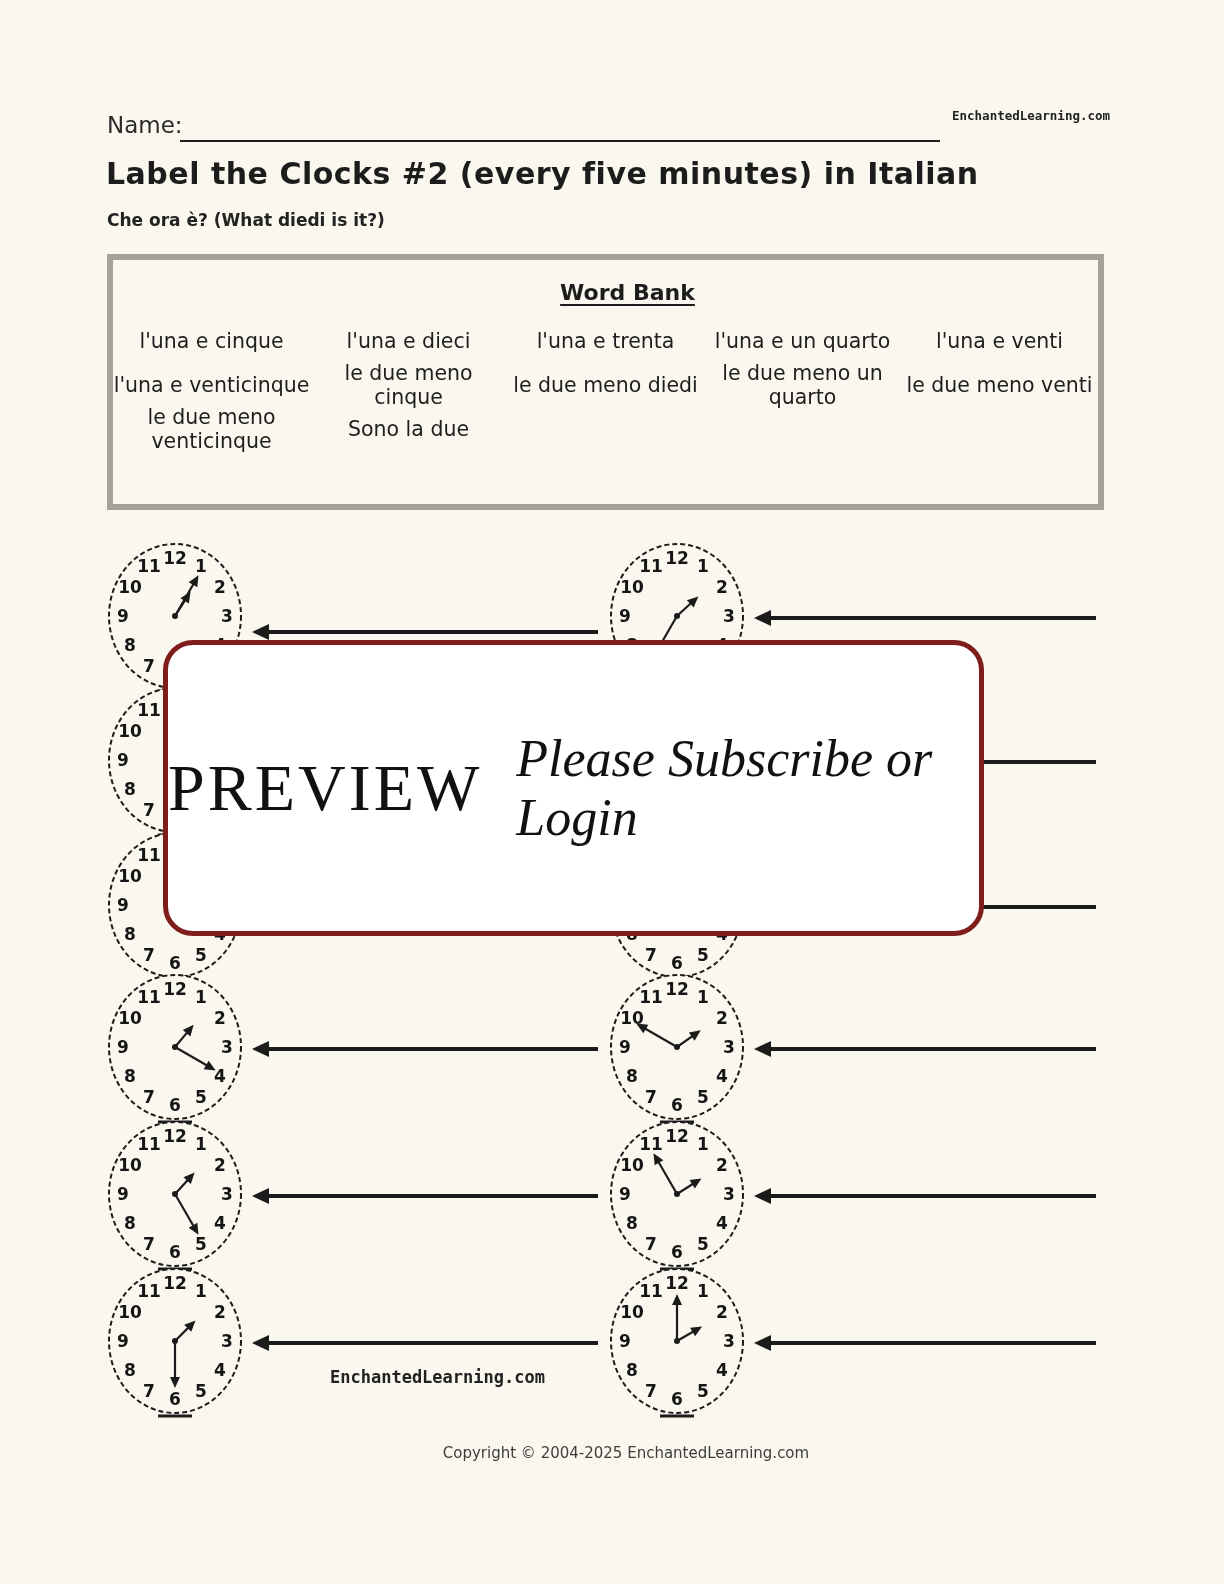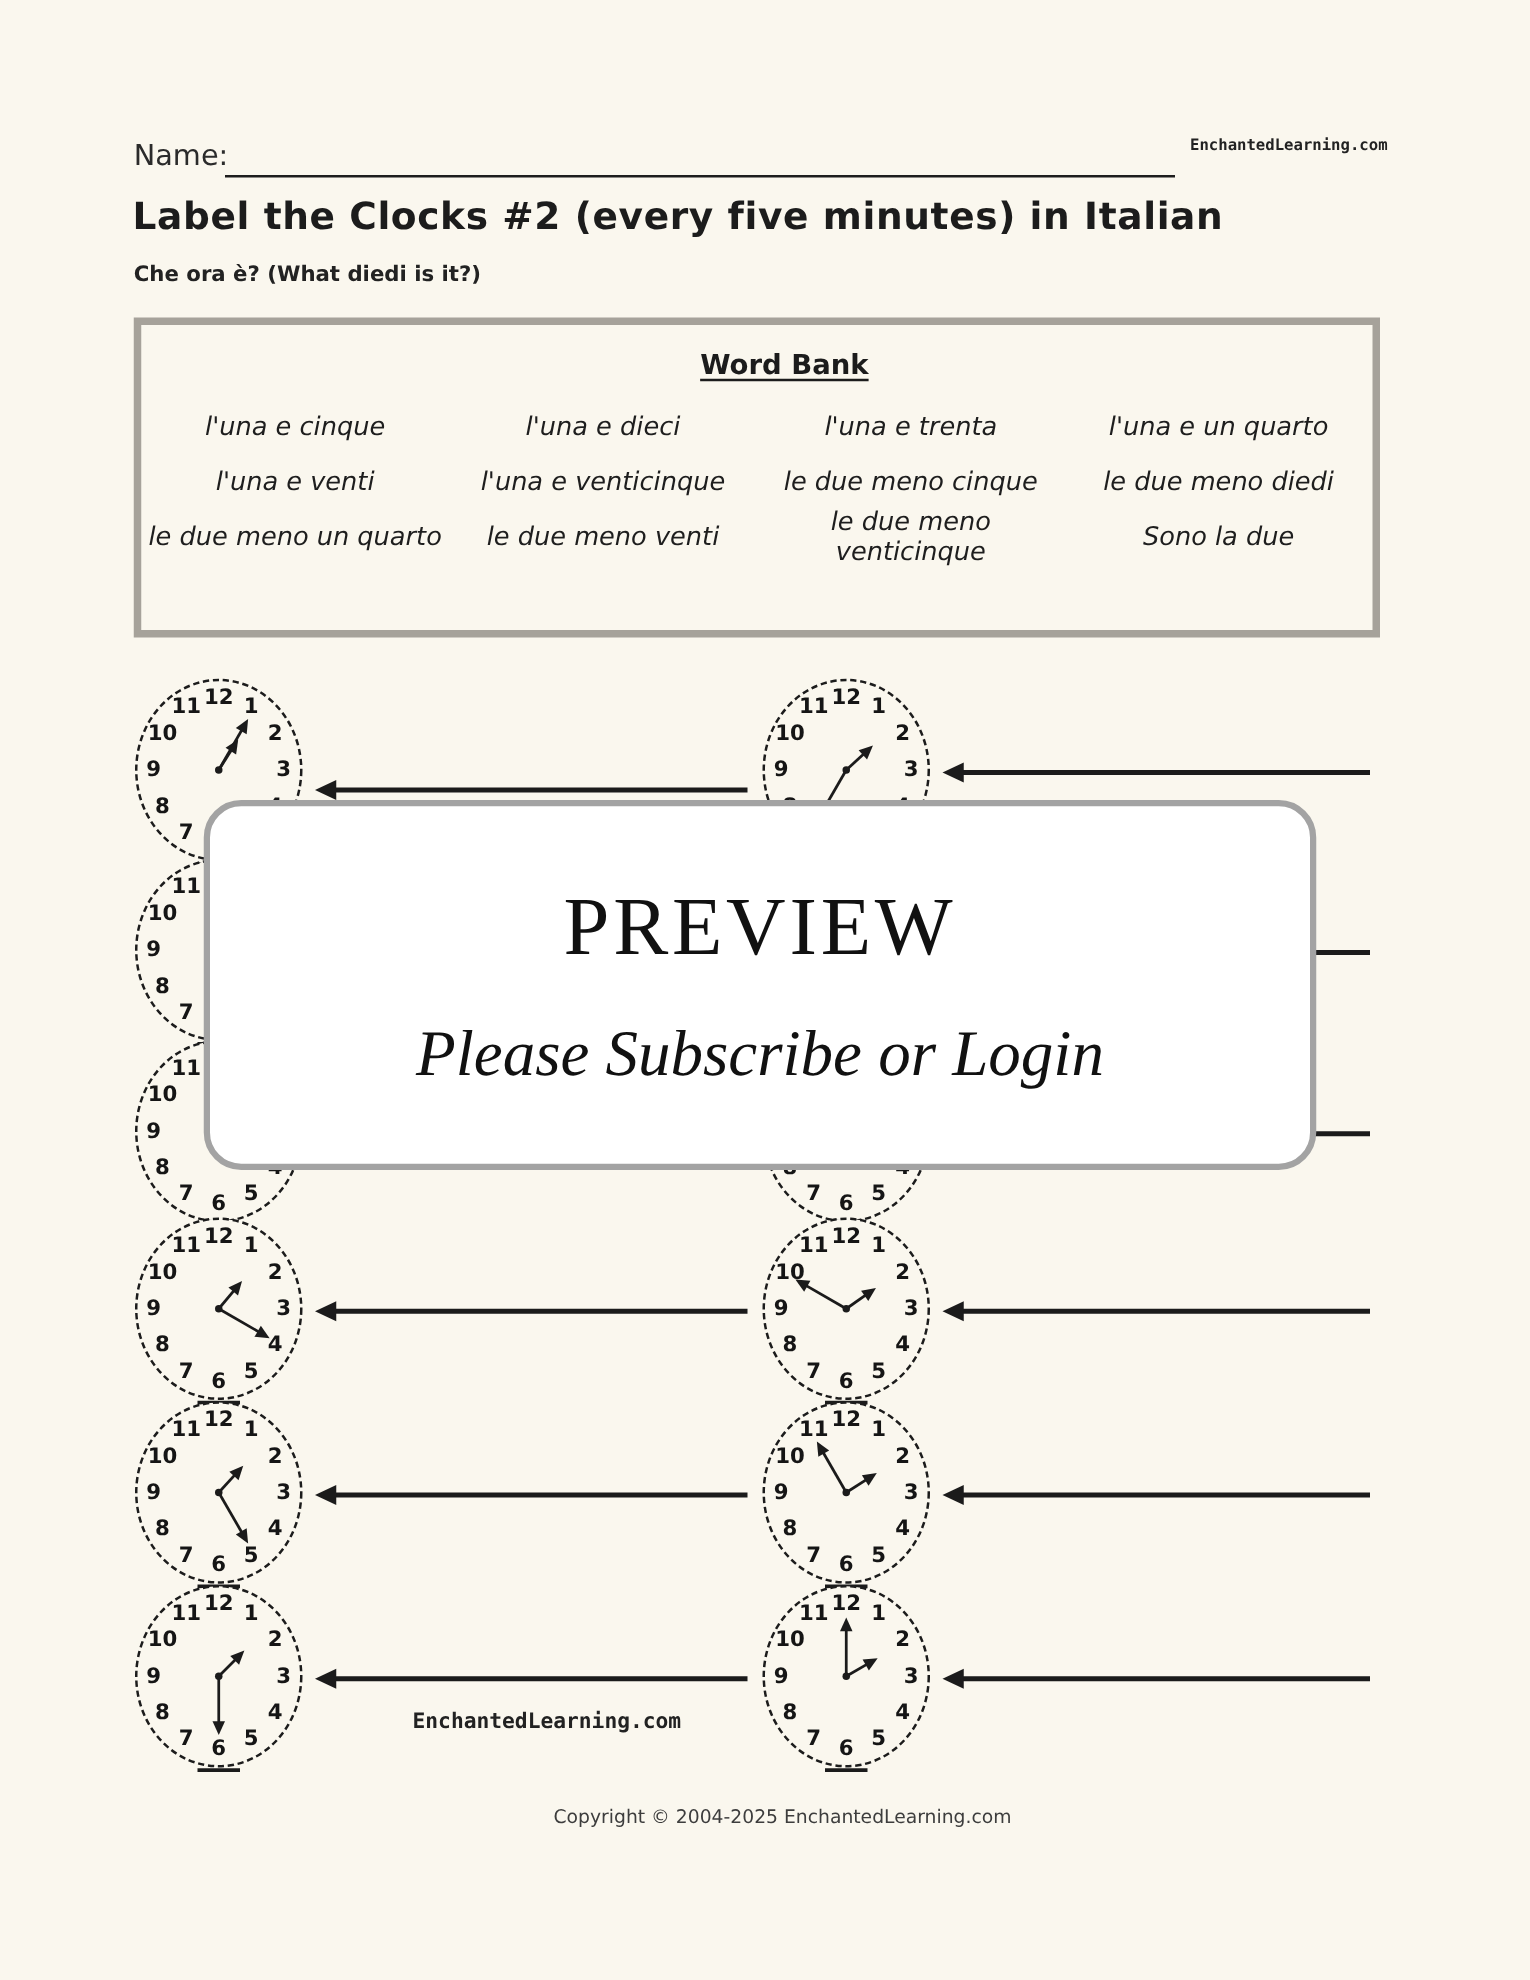--- a/index.html
+++ b/index.html
@@ -24,39 +24,39 @@
   
   .word-bank{
     position:absolute; left:107px; top:254px; width:997px; height:256px;
     border:6px solid #a6a29a; background:#faf7ee; box-sizing:border-box; z-index:2;
   }
   .wb-title{
     margin-top:20px; text-align:center; font-size:22px; font-weight:bold;
     text-decoration:underline; text-underline-offset:4px; color:#1c1c1c;margin-left:44px;
   }
   .wb-grid{
-    display:grid; grid-template-columns:1fr 1fr 1fr 1fr; grid-auto-rows:44px;
-    margin-top:14px; align-items:center;font-style:italic;
+    display:grid; grid-template-columns:1fr 1fr 1fr 1fr 1fr; grid-auto-rows:44px;
+    margin-top:14px; align-items:center;
   }
   .wb-item{ text-align:center; font-size:20.5px; color:#1e1e1e; }
   
   .clock-layer{position:absolute; inset:0; z-index:1;}
   .clock-svg{position:absolute;}
   .answer-line{position:absolute; height:4px; background:#1b1b1b;}
   .arrowhead{
     position:absolute; width:0; height:0;
     border-top:8px solid transparent; border-bottom:8px solid transparent;
     border-right:17px solid #1b1b1b;
   }
   
   .preview{
-    position:absolute; left:163px; top:640px; width:890px; height:296px;
-    background:#ffffff; border:5px solid #a3a3a3; border-radius:30px;
+    position:absolute; left:163px; top:640px; width:821px; height:296px;
+    background:#ffffff; border:5px solid #7f1d1d; border-radius:30px;
     box-sizing:border-box; z-index:10;
-    display:flex; flex-direction:column; align-items:center; justify-content:center;
+    display:flex; flex-direction:row; align-items:center; justify-content:center;
     gap:34px;
   }
   .pv-heading{
     font-family:"Liberation Serif", serif; font-size:66px; font-weight:500;
     letter-spacing:3px; color:#111;
   }
   .pv-subheading{
     font-family:"Liberation Serif", serif; font-style:italic; font-size:52px;
     color:#111;
   }

